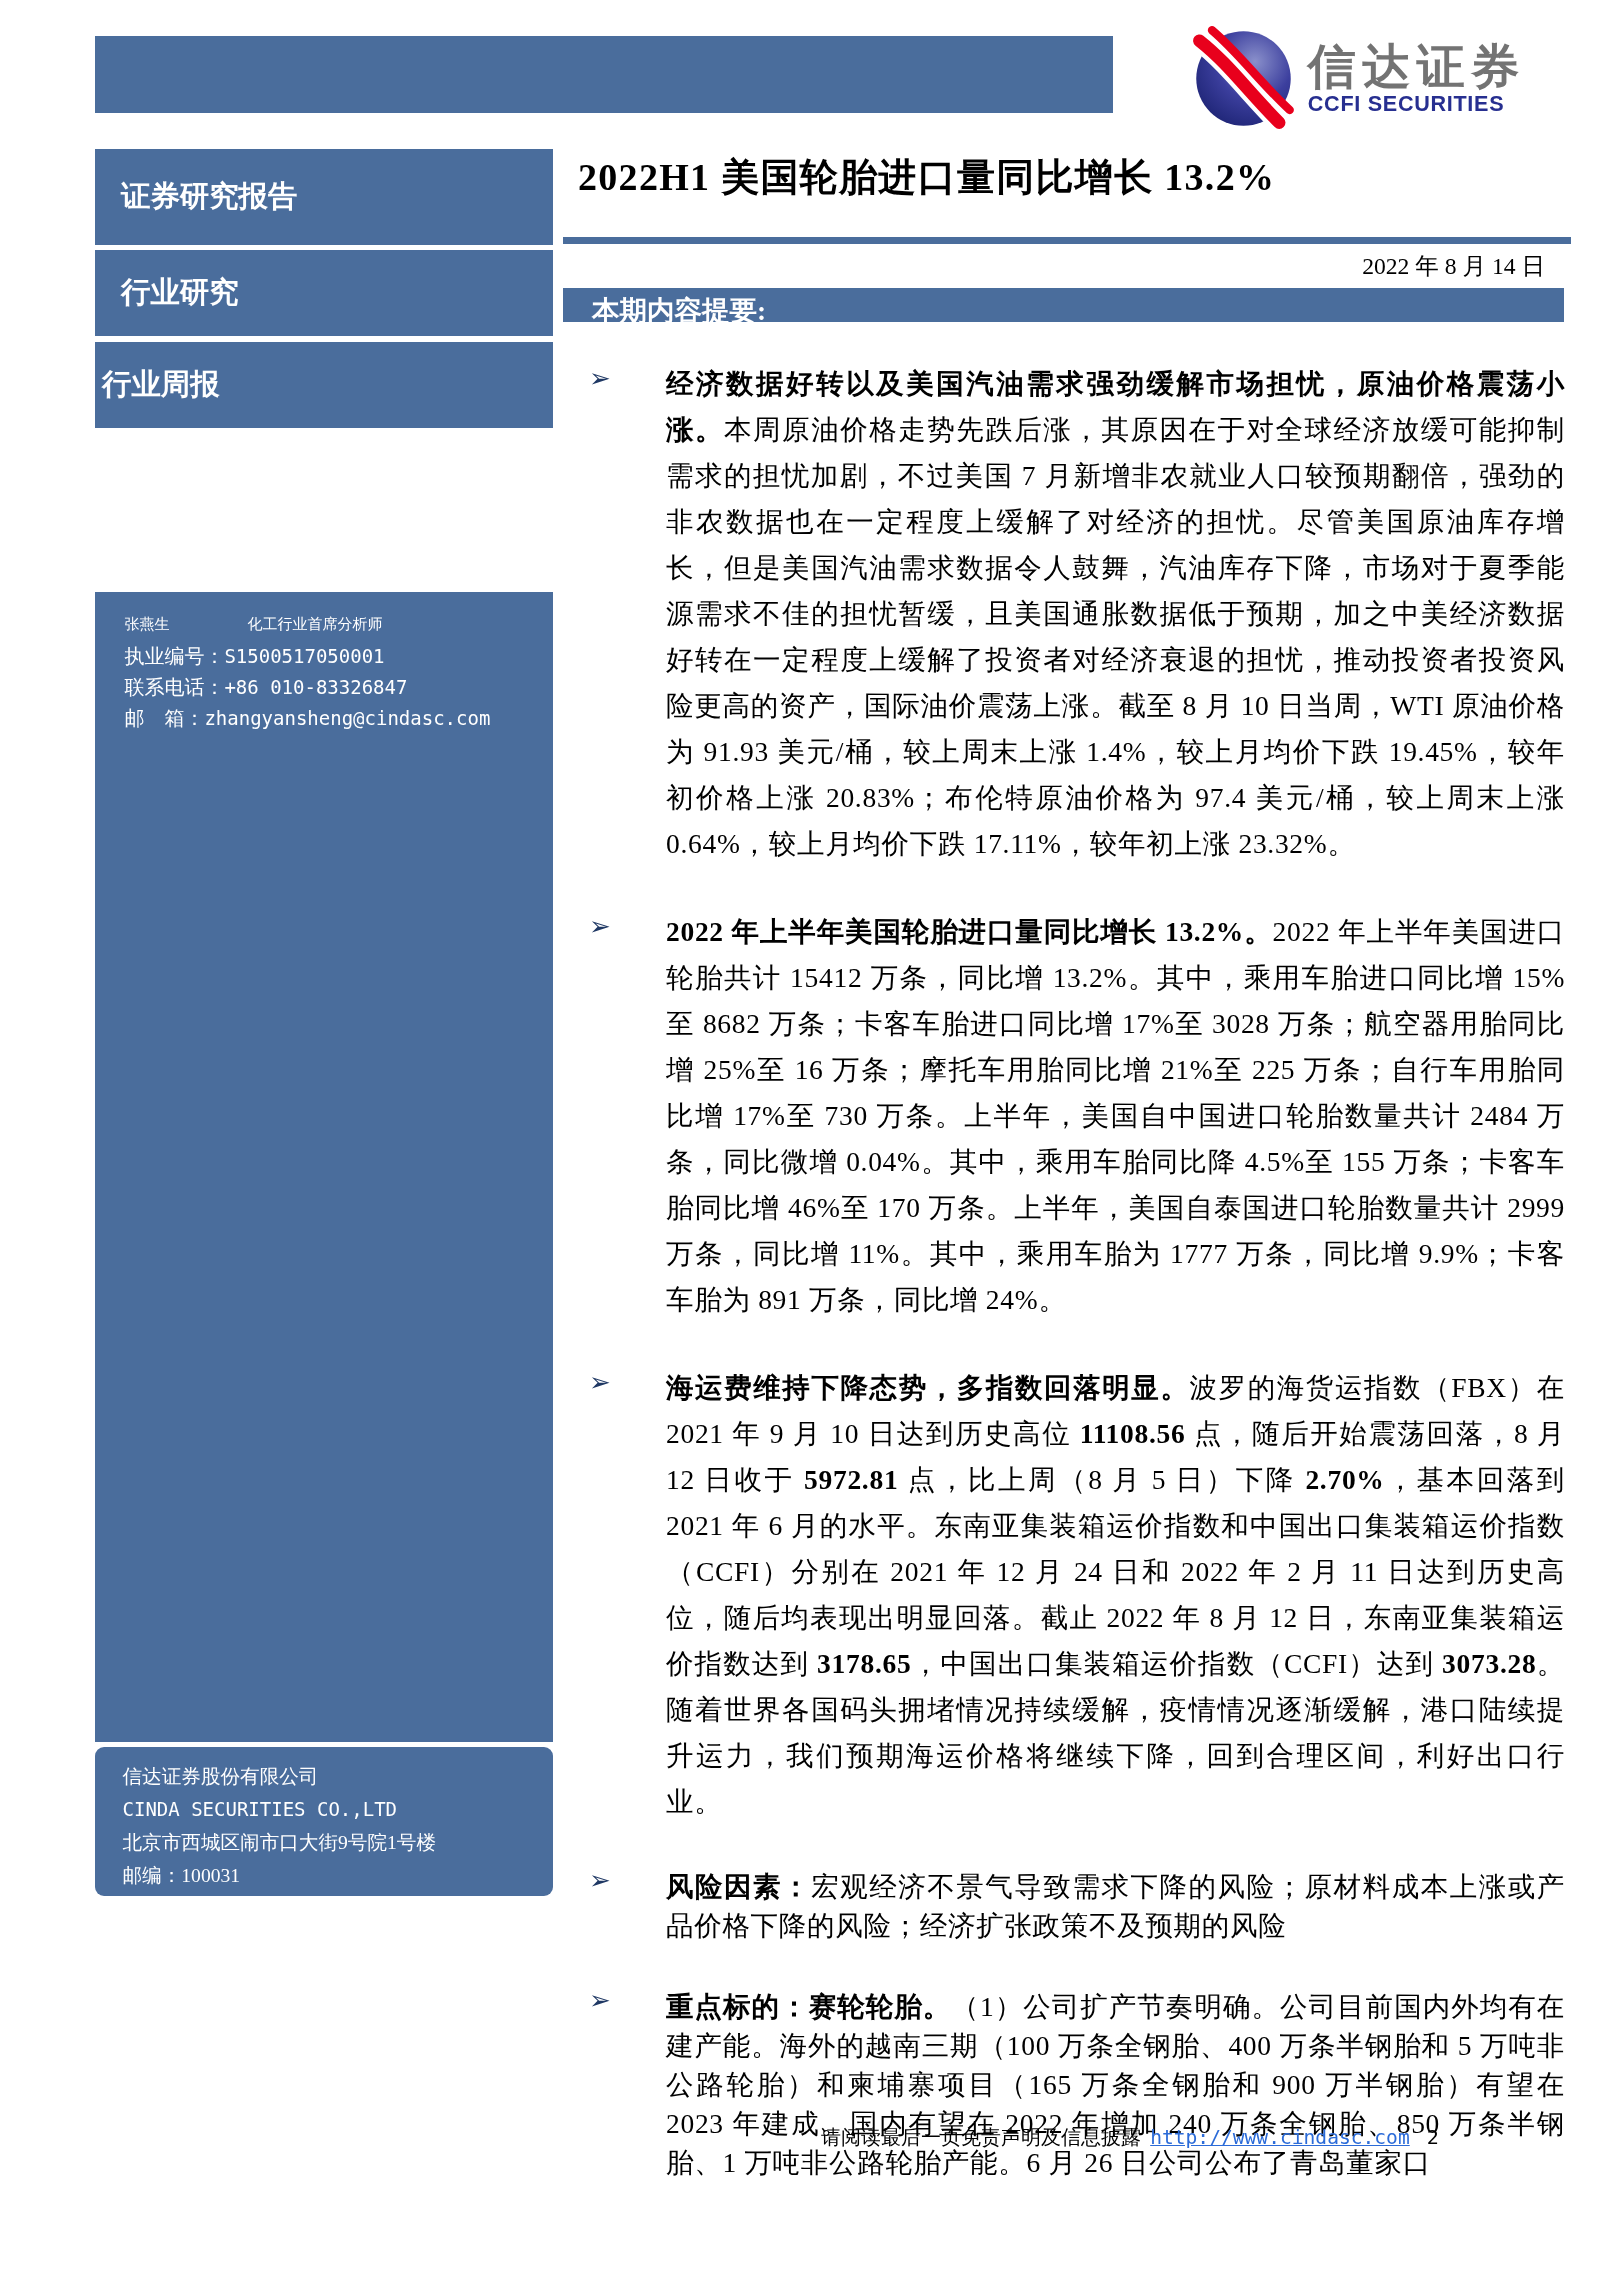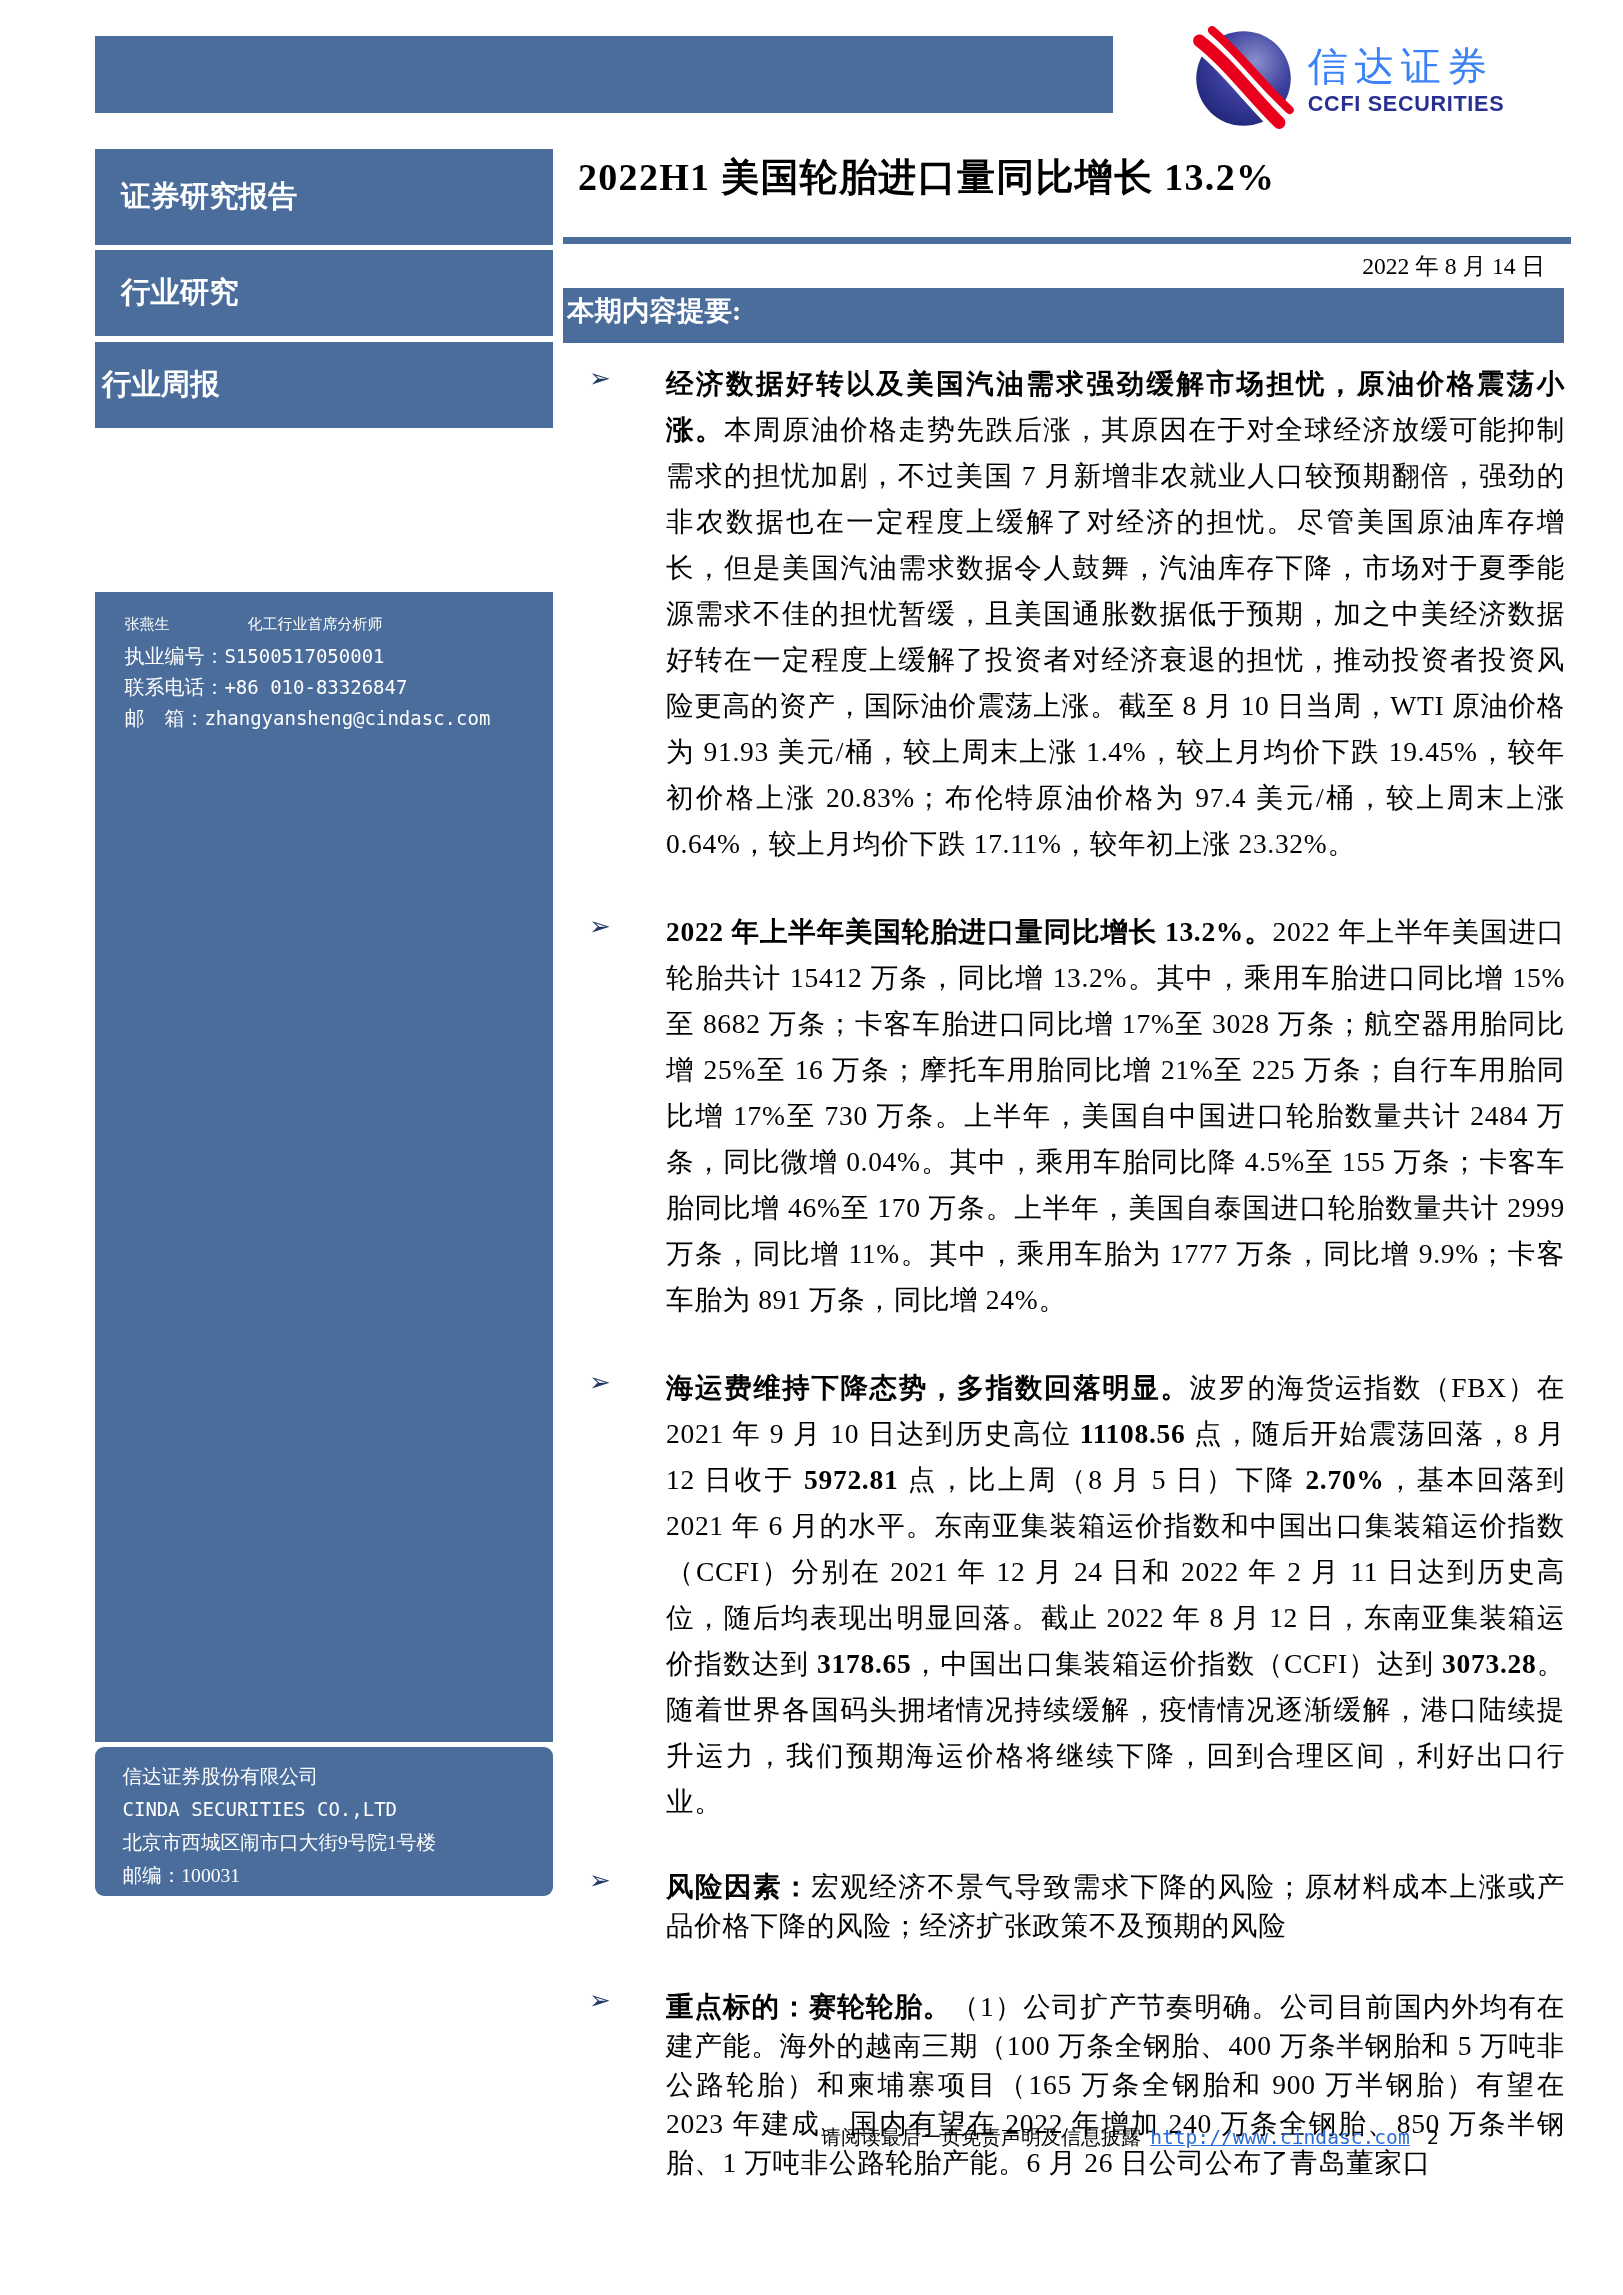--- a/index.html
+++ b/index.html
@@ -4,22 +4,22 @@
 <style>
   html,body{margin:0;padding:0;background:#ffffff;}
   .page{position:relative;width:1623px;height:2295px;background:#ffffff;overflow:hidden;
         font-family:"Liberation Serif","DejaVu Serif",serif;color:#000;}
 
   
   .header-bar{position:absolute;left:95px;top:36px;width:1018px;height:77px;background:#4a6d9c;}
   .logo{position:absolute;left:1191px;top:26px;width:406px;height:105px;display:flex;align-items:center;}
   .logo-sphere{width:105px;height:105px;flex:0 0 auto;}
   .logo-text{margin-left:11.8px;}
-  .logo-cn{font-family:"Liberation Sans","DejaVu Sans",sans-serif;font-weight:normal;
-           font-size:40px;line-height:51px;color:#3b82f6;letter-spacing:6.5px;white-space:nowrap;}
+  .logo-cn{font-family:"Liberation Sans","DejaVu Sans",sans-serif;font-weight:bold;
+           font-size:48px;line-height:51px;color:#737373;letter-spacing:6.5px;white-space:nowrap;}
   .logo-en{font-family:"Liberation Sans","DejaVu Sans",sans-serif;font-weight:bold;
            font-size:21.6px;line-height:23.6px;color:#272f90;letter-spacing:0.7px;white-space:nowrap;}
 
   
   .sbox{position:absolute;left:95px;width:458px;background:#4a6d9c;color:#ffffff;box-sizing:border-box;}
   .sbox-title{display:flex;align-items:center;padding-left:26px;font-weight:bold;font-size:29.4px;}
   #sbox1{top:149px;height:96px;}
   #sbox2{top:250px;height:86px;}
   #sbox3{top:342px;height:86px;padding-left:7px;}
   #sbox4{top:433px;height:185px;padding:19.6px 0 0 26px;}
@@ -33,22 +33,22 @@
   .a-name{display:inline-block;min-width:123px;}
   .a-line{font-size:20px;line-height:31px;white-space:nowrap;}
   .a-line .val{font-family:"DejaVu Sans Mono","Liberation Mono",monospace;font-size:19px;}
   .c-en{font-family:"DejaVu Sans Mono","Liberation Mono",monospace;font-size:19px;}
 
   
   .doc-title{position:absolute;left:578px;top:152px;width:995px;font-size:38px;font-weight:bold;
              letter-spacing:1.3px;white-space:nowrap;}
   .title-rule{position:absolute;left:563px;top:237px;width:1008px;height:6.5px;background:#4a6d9c;}
   .doc-date{position:absolute;left:1152px;top:250px;width:393px;text-align:right;font-size:23.6px;}
-  .summary-bar{position:absolute;left:563px;top:288px;width:1001px;height:55px;background:#4a6d9c;
-               color:#fff;font-weight:bold;font-size:27.5px;line-height:46px;padding-left:4px;box-sizing:border-box;}
+  .summary-bar{position:absolute;left:563px;top:288px;width:1001px;height:34px;background:#4a6d9c;
+               color:#fff;font-weight:bold;font-size:27.5px;line-height:46px;padding-left:29px;box-sizing:border-box;}
   .bullets{position:absolute;left:576px;top:355px;width:995px;}
   .bullet{display:flex;margin-bottom:30px;}
   .bullet .marker{flex:0 0 84px;padding-left:13px;box-sizing:border-box;color:#1f3864;
                   font-size:26px;line-height:46px;font-family:"DejaVu Sans",sans-serif;}
   .bullet .btext{flex:1;margin:6px;font-size:27.5px;line-height:46px;text-align:justify;letter-spacing:0.7px;}
   .bullet.tight .btext{line-height:39px;}
   .bullet.tight .marker{line-height:39px;}
   .btext .b{font-weight:bold;}
 
   

